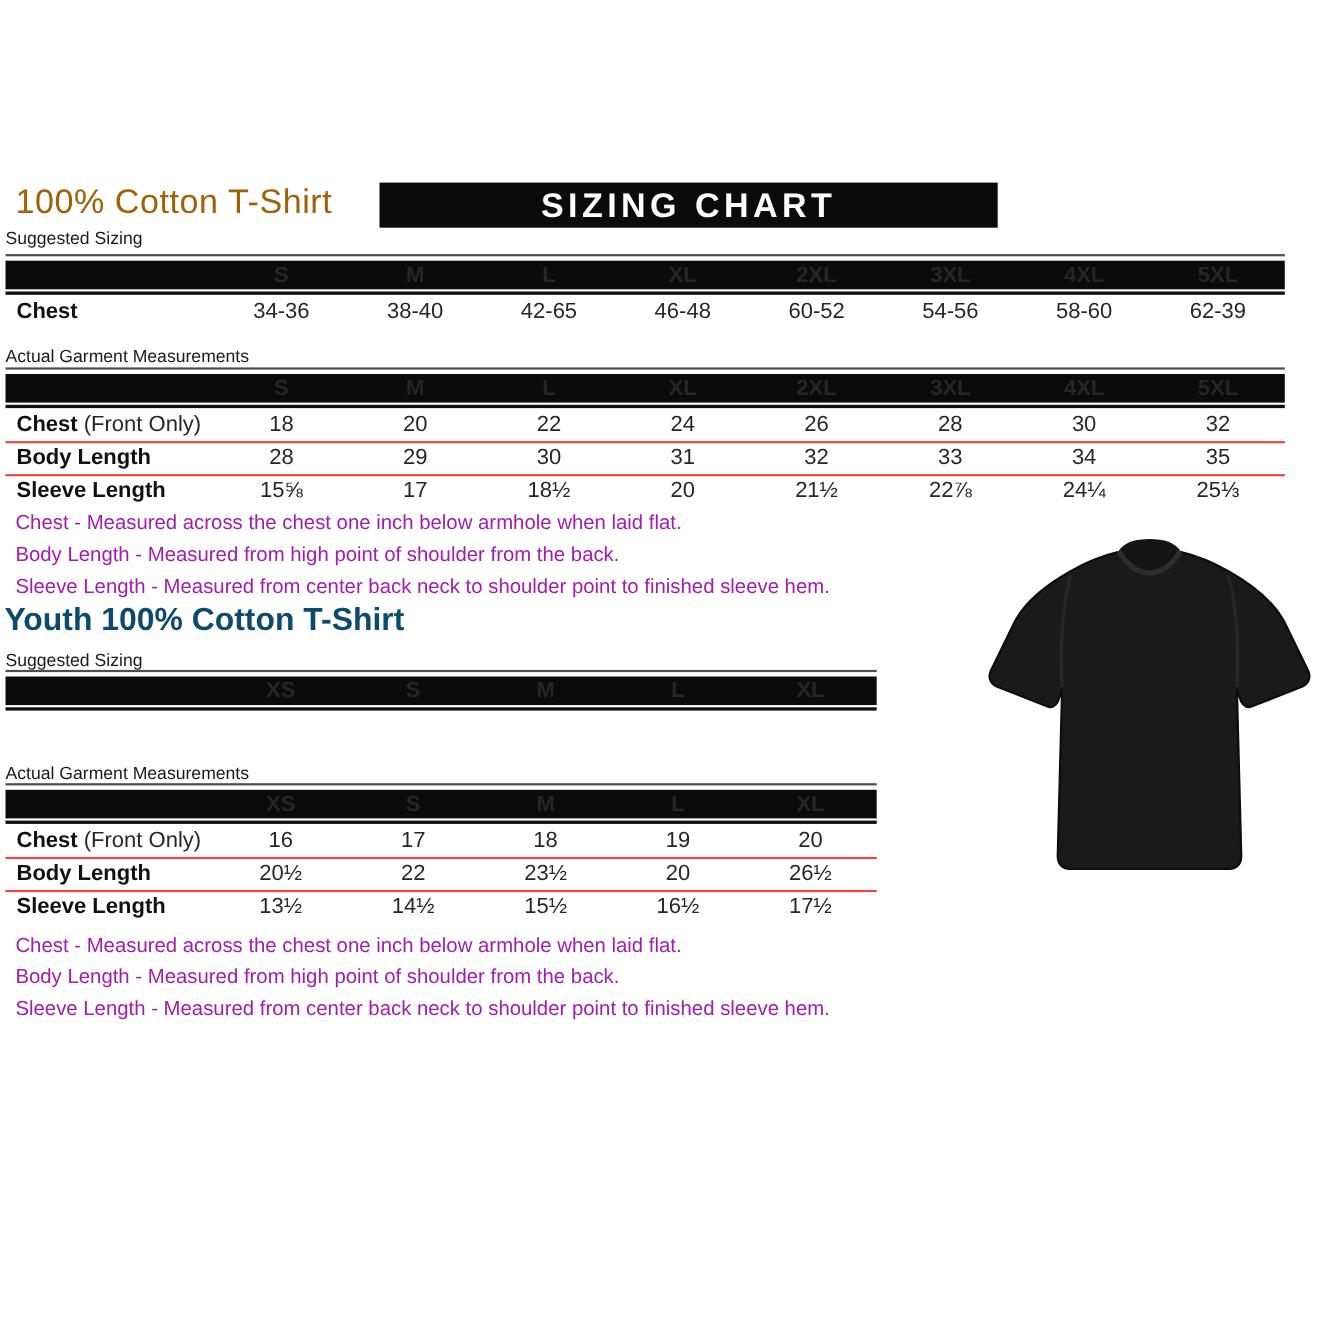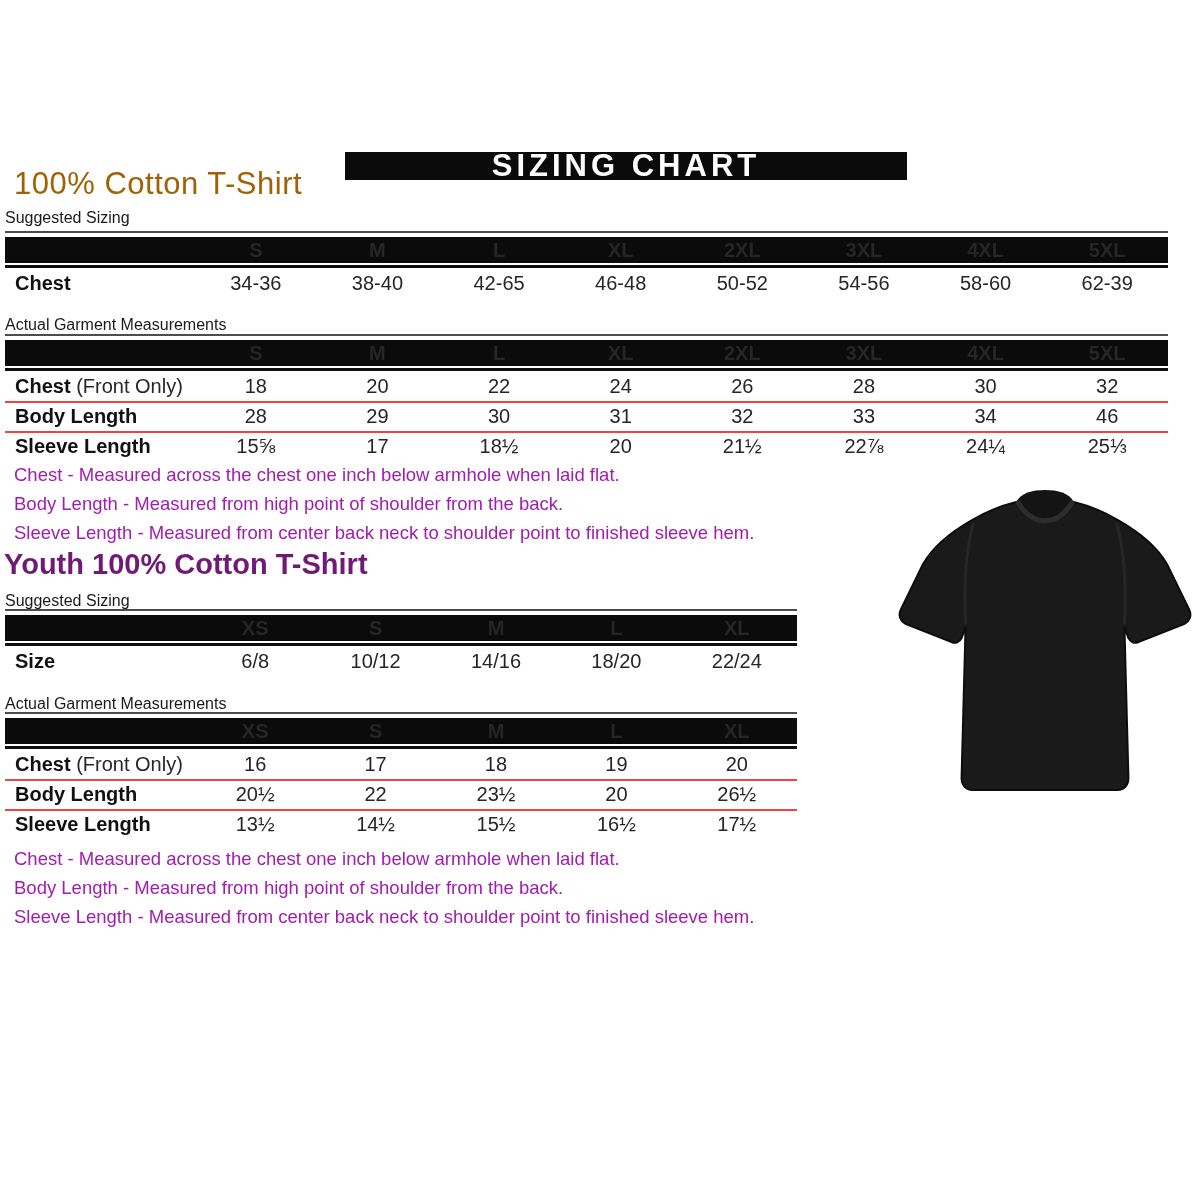--- a/index.html
+++ b/index.html
@@ -7,25 +7,25 @@
   body {
     position:relative;
     font-family:"Liberation Sans", sans-serif;
     color:#1c1c1c;
     overflow:hidden;
   }
   .abs { position:absolute; }
 
   
   .main-title { font-size:31px; font-weight:400; color:#a16207; letter-spacing:0.5px; }
-  .youth-title { font-size:29px; font-weight:700; color:#701a75; }
+  .youth-title { font-size:29px; font-weight:700; color:#0c4a6e; }
 
   
   .banner {
-    left:345px; top:152px; width:562px; height:28px;
+    left:345px; top:166px; width:562px; height:41px;
     background:#0b0b0b; color:#ffffff;
     display:flex; align-items:center; justify-content:center;
     font-size:31px; font-weight:700; letter-spacing:4px;
   }
 
   .section-label { font-size:16px; color:#1a1a1a; font-weight:400; }
 
   
   .size-table { border-top:2px solid #4d4d4d; }
   .cols8 { --n:8; width:1163px; }
@@ -84,21 +84,21 @@
       <div class="t-cell">4XL</div>
       <div class="t-cell">5XL</div>
     </div>
     <div class="t-underline"></div>
     <div class="t-row">
       <div class="t-cell t-label"><b>Chest</b></div>
       <div class="t-cell">34-36</div>
       <div class="t-cell">38-40</div>
       <div class="t-cell">42-65</div>
       <div class="t-cell">46-48</div>
-      <div class="t-cell">50-52</div>
+      <div class="t-cell">60-52</div>
       <div class="t-cell">54-56</div>
       <div class="t-cell">58-60</div>
       <div class="t-cell">62-39</div>
     </div>
   </div>
 
 <div class="abs section-label" style="left:5px; top:316px;">Actual Garment Measurements</div>
 
 <div class="abs size-table cols8" style="left:5px; top:334px;">
     <div class="t-bar">
@@ -126,21 +126,21 @@
     </div>
     <div class="t-row">
       <div class="t-cell t-label"><b>Body Length</b></div>
       <div class="t-cell">28</div>
       <div class="t-cell">29</div>
       <div class="t-cell">30</div>
       <div class="t-cell">31</div>
       <div class="t-cell">32</div>
       <div class="t-cell">33</div>
       <div class="t-cell">34</div>
-      <div class="t-cell">46</div>
+      <div class="t-cell">35</div>
     </div>
     <div class="t-row">
       <div class="t-cell t-label"><b>Sleeve Length</b></div>
       <div class="t-cell">15⅝</div>
       <div class="t-cell">17</div>
       <div class="t-cell">18½</div>
       <div class="t-cell">20</div>
       <div class="t-cell">21½</div>
       <div class="t-cell">22⅞</div>
       <div class="t-cell">24¼</div>
@@ -161,28 +161,20 @@
 <div class="abs size-table cols5" style="left:5px; top:609px;">
     <div class="t-bar">
       <div class="t-cell t-label"></div>
       <div class="t-cell">XS</div>
       <div class="t-cell">S</div>
       <div class="t-cell">M</div>
       <div class="t-cell">L</div>
       <div class="t-cell">XL</div>
     </div>
     <div class="t-underline"></div>
-    <div class="t-row">
-      <div class="t-cell t-label"><b>Size</b></div>
-      <div class="t-cell">6/8</div>
-      <div class="t-cell">10/12</div>
-      <div class="t-cell">14/16</div>
-      <div class="t-cell">18/20</div>
-      <div class="t-cell">22/24</div>
-    </div>
   </div>
 
 <div class="abs section-label" style="left:5px; top:695px;">Actual Garment Measurements</div>
 
 <div class="abs size-table cols5" style="left:5px; top:712px;">
     <div class="t-bar">
       <div class="t-cell t-label"></div>
       <div class="t-cell">XS</div>
       <div class="t-cell">S</div>
       <div class="t-cell">M</div>

